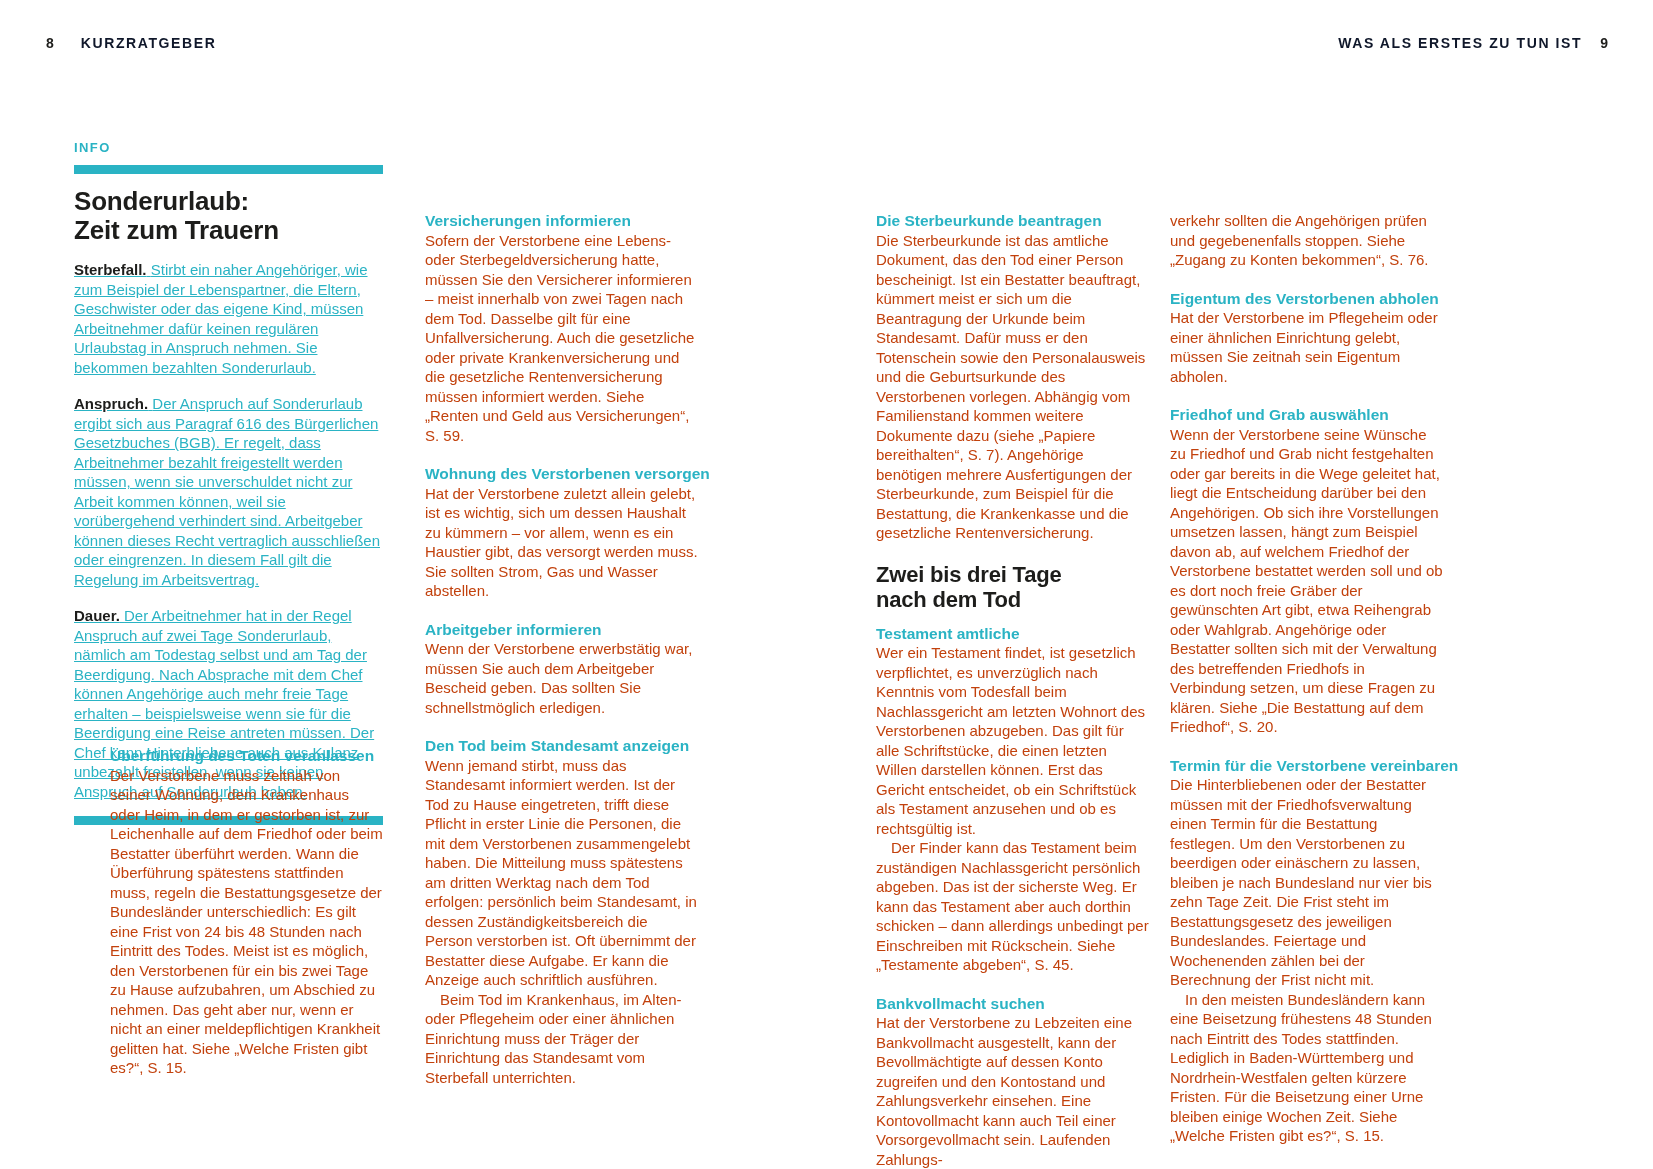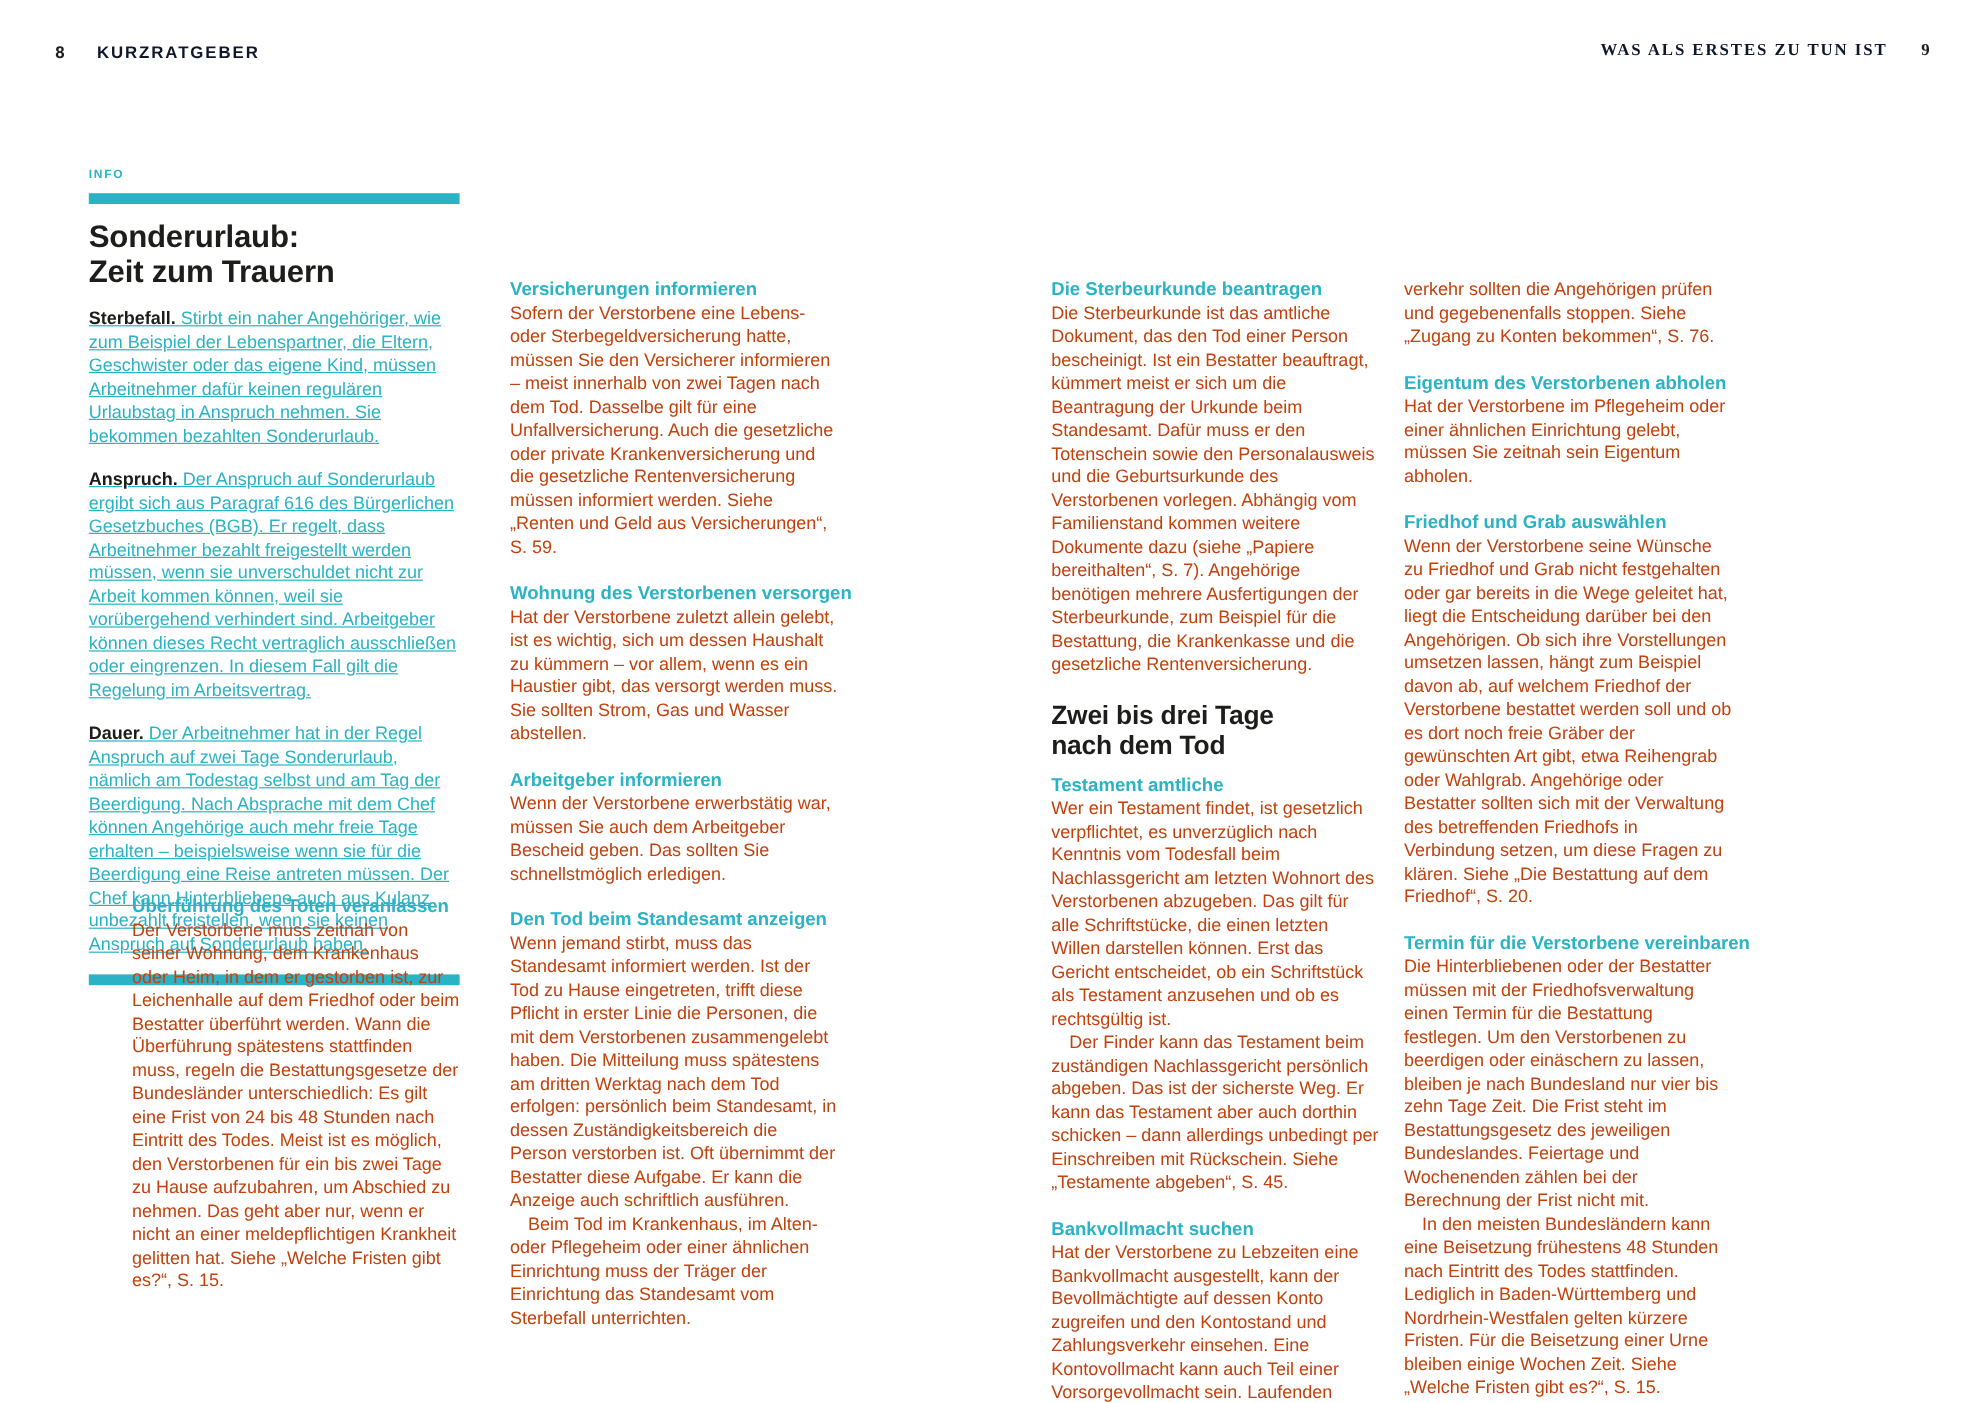--- a/index.html
+++ b/index.html
@@ -7,37 +7,37 @@
   body {
     position: relative;
     background: #ffffff;
     color: #1d1d1b;
     font-family: "Liberation Sans", sans-serif;
     overflow: hidden;
   }
   
   .runhead { position: absolute; top: 35px; display: flex; align-items: baseline; font-size: 14px; font-weight: bold; letter-spacing: 1.6px; }
   .runhead-left  { left: 46px; gap: 27px; }
-  .runhead-right { right: 45px; gap: 28px; font-family: Liberation Serif, serif; }
+  .runhead-right { right: 45px; gap: 18px; }
   .pagenum { color: #1d1d1b; letter-spacing: 0; }
   .runtitle { color: #0f172a; }
 
   
   .info-col { position: absolute; left: 74px; top: 140px; width: 309px; }
-  .info-label { color: #2ab3c4; font-size: 10px; font-weight: bold; letter-spacing: 1.4px; margin-bottom: 10px; }
+  .info-label { color: #2ab3c4; font-size: 13px; font-weight: bold; letter-spacing: 1.4px; margin-bottom: 10px; }
   .bar { height: 9px; background: #2ab3c4; }
   .bar-top { margin-bottom: 13px; }
   .bar-bottom { margin-top: 15px; }
   .info-title { font-size: 26px; line-height: 29px; font-weight: bold; white-space: pre-line; margin-bottom: 15px; letter-spacing: -0.2px; }
   .info-para { font-size: 15px; line-height: 19.5px; margin-bottom: 17px; color: #2ab3c4; text-decoration: underline; }
   .info-para:last-of-type { margin-bottom: 0; }
   .lead { font-weight: bold; color: #1d1d1b; }
 
   
-  .txt-col { position: absolute; width: 273px; top: 232px; font-size: 15px; line-height: 19.5px; }
+  .txt-col { position: absolute; width: 273px; top: 211px; font-size: 15px; line-height: 19.5px; }
   .col-sub { position: absolute; left: 110px; top: 746px; width: 273px; font-size: 15px; line-height: 19.5px; }
   .col-2 { left: 425px; }
   .col-3 { left: 876px; }
   .col-4 { left: 1170px; }
 
   .sec { margin-bottom: 19px; }
   .sec:last-child { margin-bottom: 0; }
   .sec-h { color: #2ab3c4; font-size: 15.5px; line-height: 19.5px; font-weight: bold; white-space: nowrap; }
   .body { font-size: 15px; line-height: 19.5px; color: #c2410c; }
   .indent { text-indent: 15px; }

